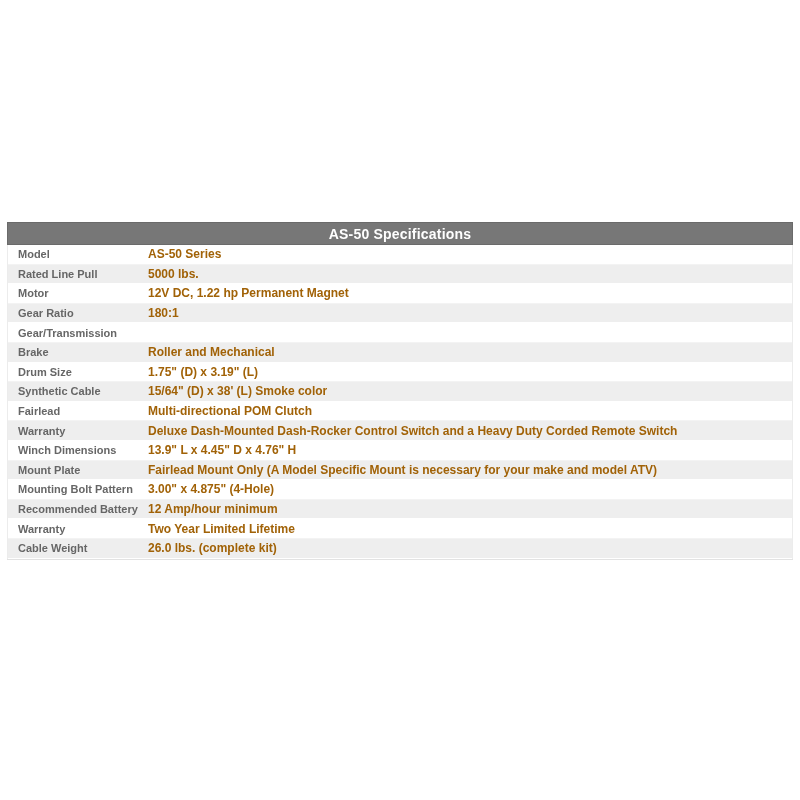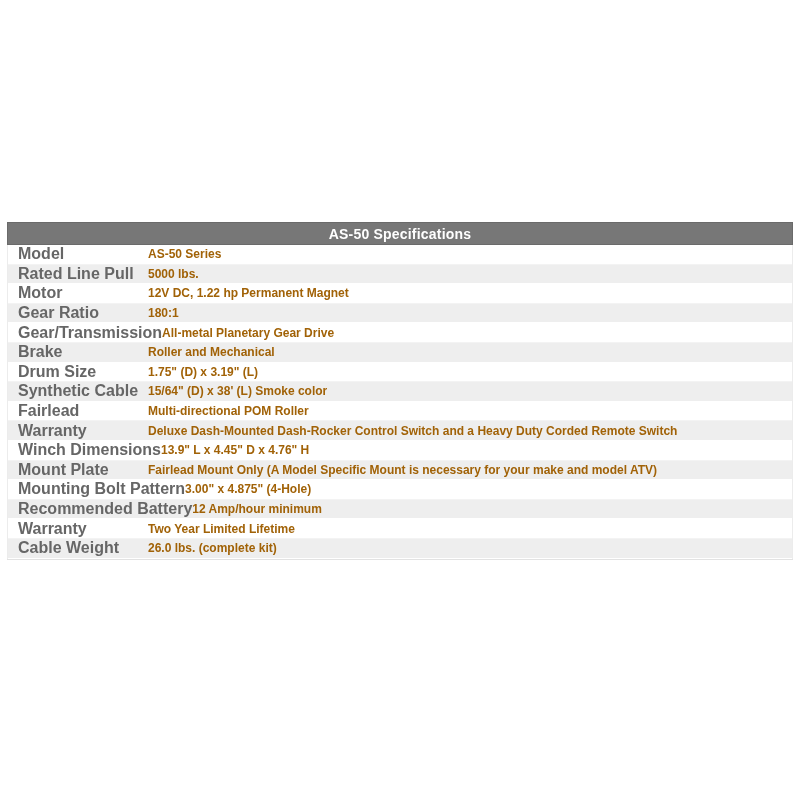--- a/index.html
+++ b/index.html
@@ -45,21 +45,21 @@
     background: #ffffff;
     border-bottom: 1px solid #f3f3f3;
   }
   .spec-row:nth-child(even) {
     background: #eeeeee;
     border-bottom: 1px solid #ffffff;
   }
   .spec-label {
     flex: 0 0 140px;
     padding-left: 10px;
-    font-size: 16px;
+    font-size: 11px;
     font-weight: bold;
     color: #666666;
     white-space: nowrap;
   }
   .spec-value {
     flex: 1 1 auto;
     font-size: 12px;
     font-weight: bold;
     color: #a16207;
     white-space: nowrap;
@@ -83,37 +83,36 @@
       <div class="spec-row">
         <div class="spec-label">Motor</div>
         <div class="spec-value">12V DC, 1.22 hp Permanent Magnet</div>
       </div>
       <div class="spec-row">
         <div class="spec-label">Gear Ratio</div>
         <div class="spec-value">180:1</div>
       </div>
       <div class="spec-row">
         <div class="spec-label">Gear/Transmission</div>
-        <div class="spec-value">All-metal Planetary Gear Drive</div>
       </div>
       <div class="spec-row">
         <div class="spec-label">Brake</div>
         <div class="spec-value">Roller and Mechanical</div>
       </div>
       <div class="spec-row">
         <div class="spec-label">Drum Size</div>
         <div class="spec-value">1.75" (D) x 3.19" (L)</div>
       </div>
       <div class="spec-row">
         <div class="spec-label">Synthetic Cable</div>
         <div class="spec-value">15/64" (D) x 38' (L) Smoke color</div>
       </div>
       <div class="spec-row">
         <div class="spec-label">Fairlead</div>
-        <div class="spec-value">Multi-directional POM Roller</div>
+        <div class="spec-value">Multi-directional POM Clutch</div>
       </div>
       <div class="spec-row">
         <div class="spec-label">Warranty</div>
         <div class="spec-value">Deluxe Dash-Mounted Dash-Rocker Control Switch and a Heavy Duty Corded Remote Switch</div>
       </div>
       <div class="spec-row">
         <div class="spec-label">Winch Dimensions</div>
         <div class="spec-value">13.9" L x 4.45" D x 4.76" H</div>
       </div>
       <div class="spec-row">

